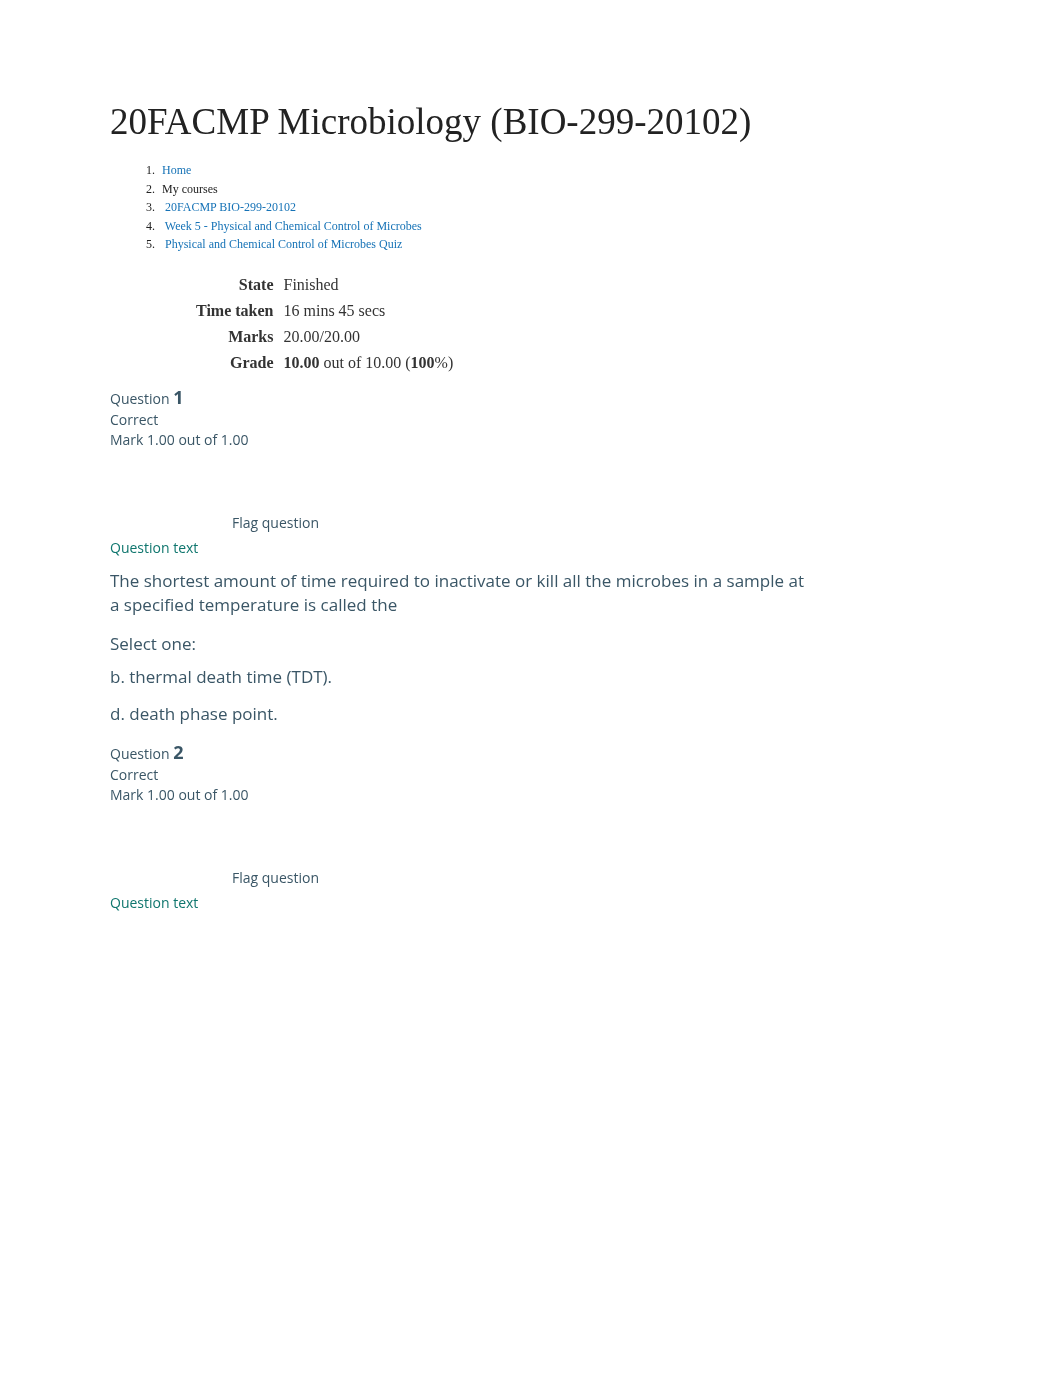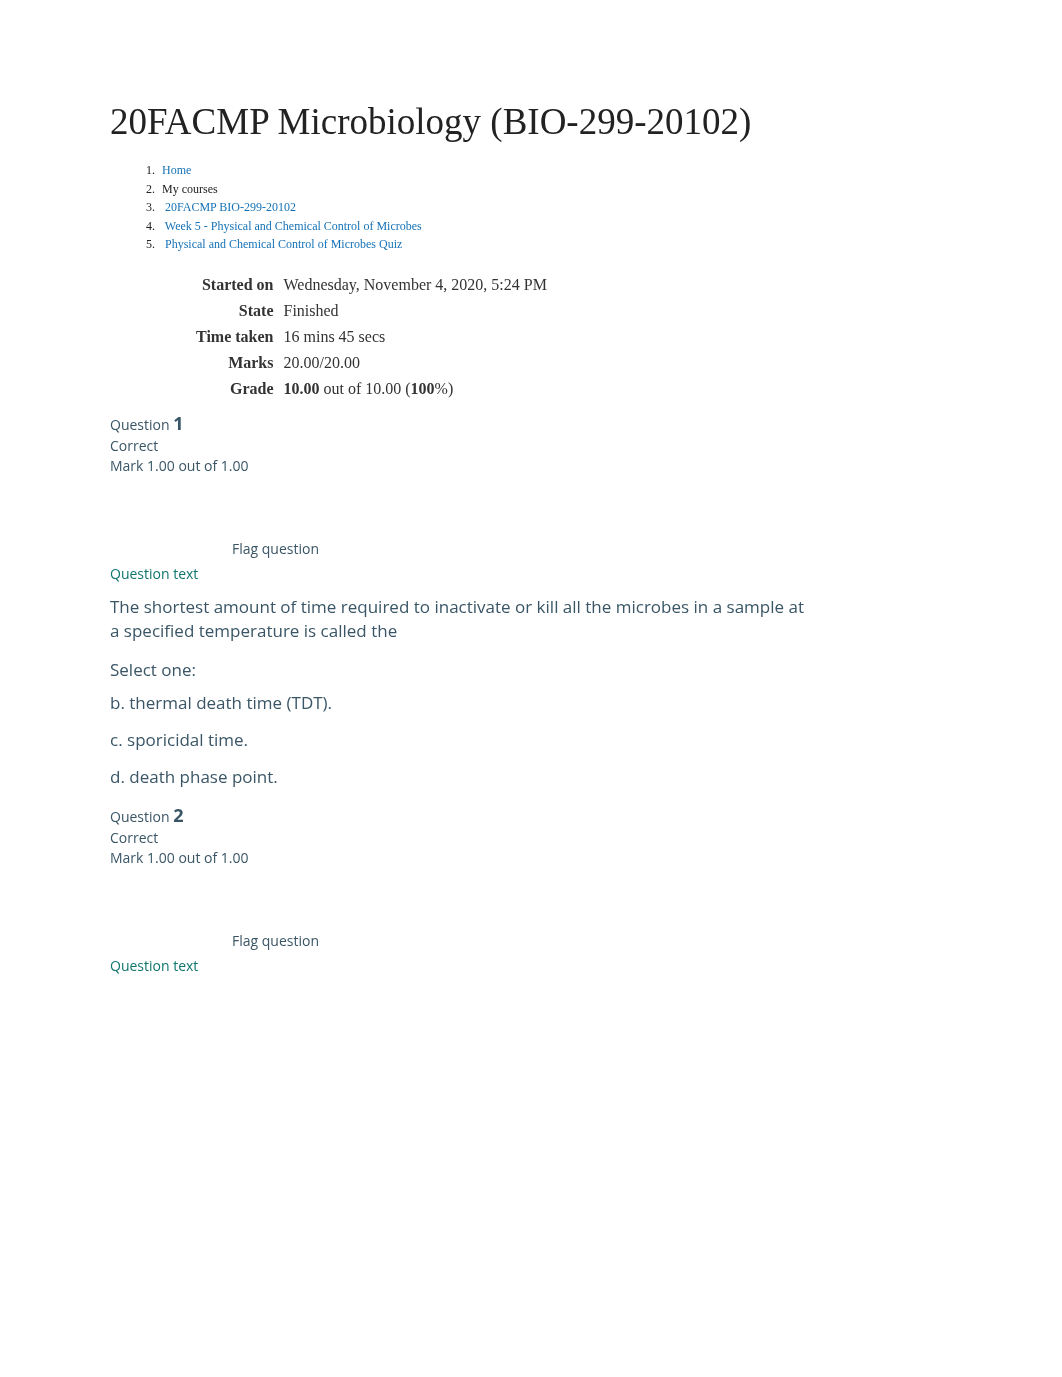--- a/index.html
+++ b/index.html
@@ -105,24 +105,20 @@
   <ol class="breadcrumb">
     <li><span class="crumb-prefix"></span><a href="#">Home</a></li>
     <li><span class="crumb-prefix"></span><span>My courses</span></li>
     <li><span class="crumb-prefix"> </span><a href="#">20FACMP BIO-299-20102</a></li>
     <li><span class="crumb-prefix"> </span><a href="#">Week 5 - Physical and Chemical Control of Microbes</a></li>
     <li><span class="crumb-prefix"> </span><a href="#">Physical and Chemical Control of Microbes Quiz</a></li>
   </ol>
 
   <table class="summary-table">
     <tbody>
-        <tr>
-      <th>Started on</th>
-      <td>Wednesday, November 4, 2020, 5:24 PM</td>
-    </tr>
     <tr>
       <th>State</th>
       <td>Finished</td>
     </tr>
     <tr>
       <th>Time taken</th>
       <td>16 mins 45 secs</td>
     </tr>
     <tr>
       <th>Marks</th>
@@ -148,21 +144,20 @@
   </div>
 
   <div class="qtext-heading">Question text</div>
 
   <div class="qprompt">The shortest amount of time required to inactivate or kill all the microbes in a sample at a specified temperature is called the</div>
 
   <div class="selectone">Select one:</div>
 
   <div class="options">
     <div class="opt">b. thermal death time (TDT).</div>
-    <div class="opt">c. sporicidal time.</div>
     <div class="opt">d. death phase point.</div>
   </div>
 
   <div class="qmeta" style="margin-top:8px;">
     <span>Question </span><span class="qnum">2</span><br>
     <span>Correct</span><br>
     <span>Mark 1.00 out of 1.00</span>
   </div>
 
   <div class="flag-row">

